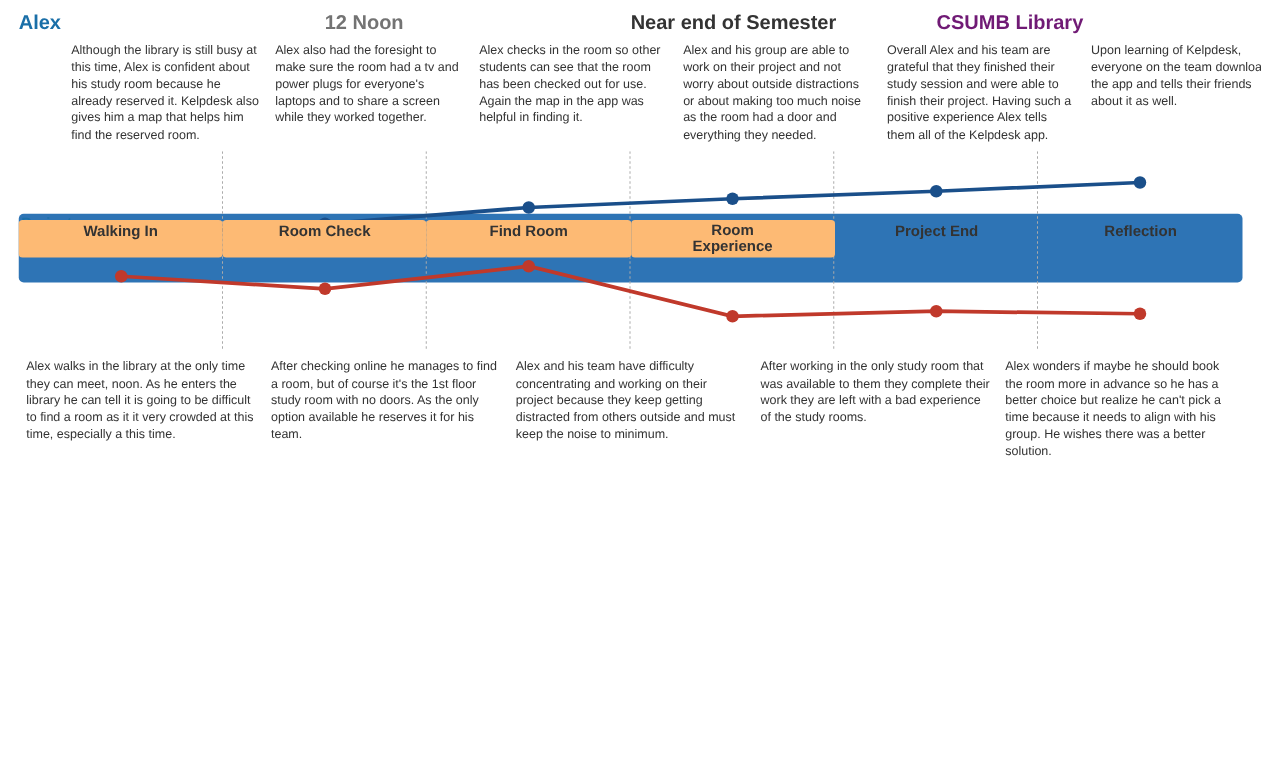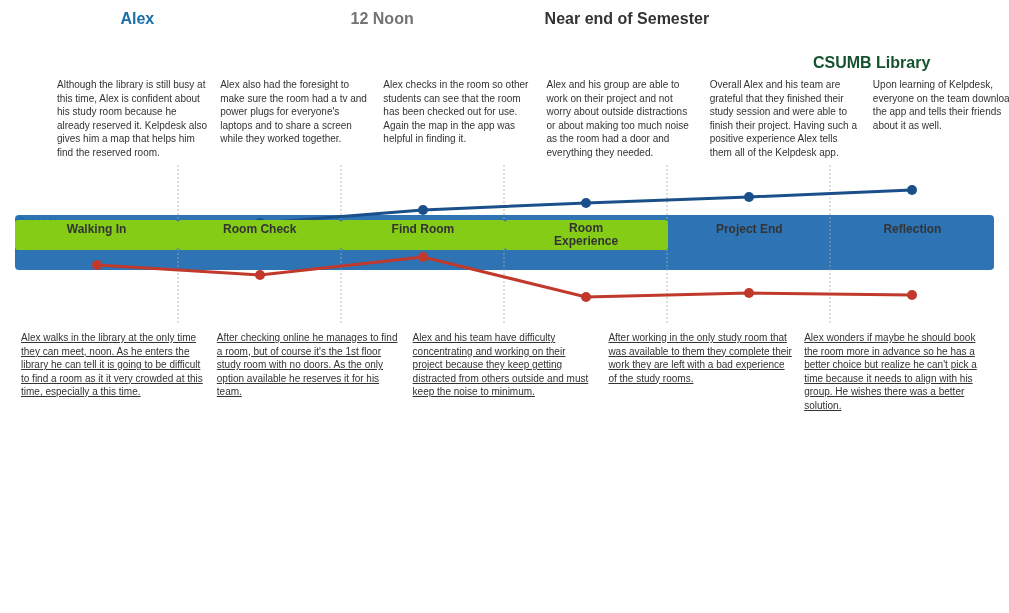--- a/index.html
+++ b/index.html
@@ -18,28 +18,27 @@
       padding: 10px 15px;
     }
     
     .header-row {
       display: flex;
       width: 100%;
       margin-bottom: 6px;
     }
     .header-col {
       flex: 1;
-      text-align: center;
       font-weight: bold;
       font-size: 16px;
     }
     .header-col.alex { color: #1a6fa8; }
     .header-col.noon { color: #737373; }
     .header-col.semester { color: #333; }
-    .header-col.csumb { color: #14532d; margin-top: 44px; }
+    .header-col.csumb { color: #701a75; }
 
     
     .top-text-row {
       display: flex;
       width: 100%;
       margin-bottom: 4px;
       margin-left: 36px;
     }
     .top-text-col {
       flex: 1;
@@ -81,21 +80,21 @@
     .stage-label {
       flex: 1;
       text-align: center;
       font-weight: bold;
       font-size: 12px;
       color: #333;
       line-height: 1.2;
       padding: 2px 2px;
     }
     .stage-label.active {
-      background: #84cc16;
+      background: #fdba74;
       border-radius: 3px;
     }
 
     
     .journey-svg {
       position: absolute;
       top: 0;
       left: 0;
       width: 100%;
       height: 100%;
@@ -107,21 +106,20 @@
       display: flex;
       width: 100%;
       margin-top: 4px;
     }
     .bottom-text-col {
       flex: 1;
       font-size: 10px;
       color: #333;
       padding: 0 6px;
       line-height: 1.35;
-      text-decoration: underline;
     }
 
     
     .project-label {
       position: absolute;
       left: 2px;
       top: 50px;
       font-weight: bold;
       font-size: 12px;
       color: #1a6fa8;

